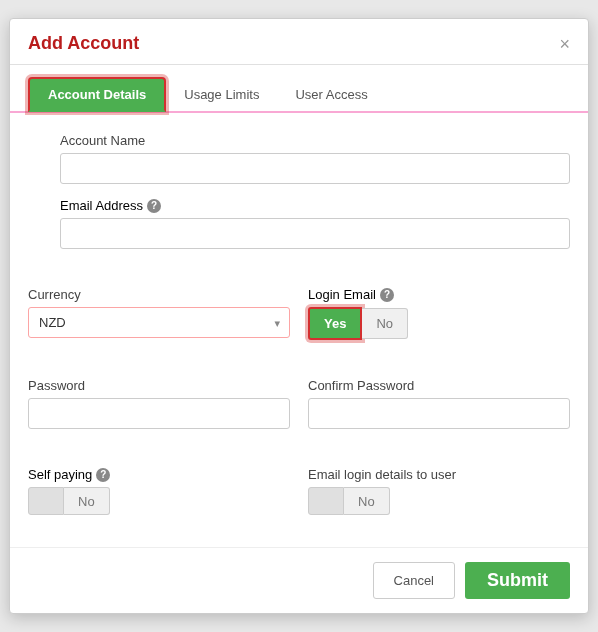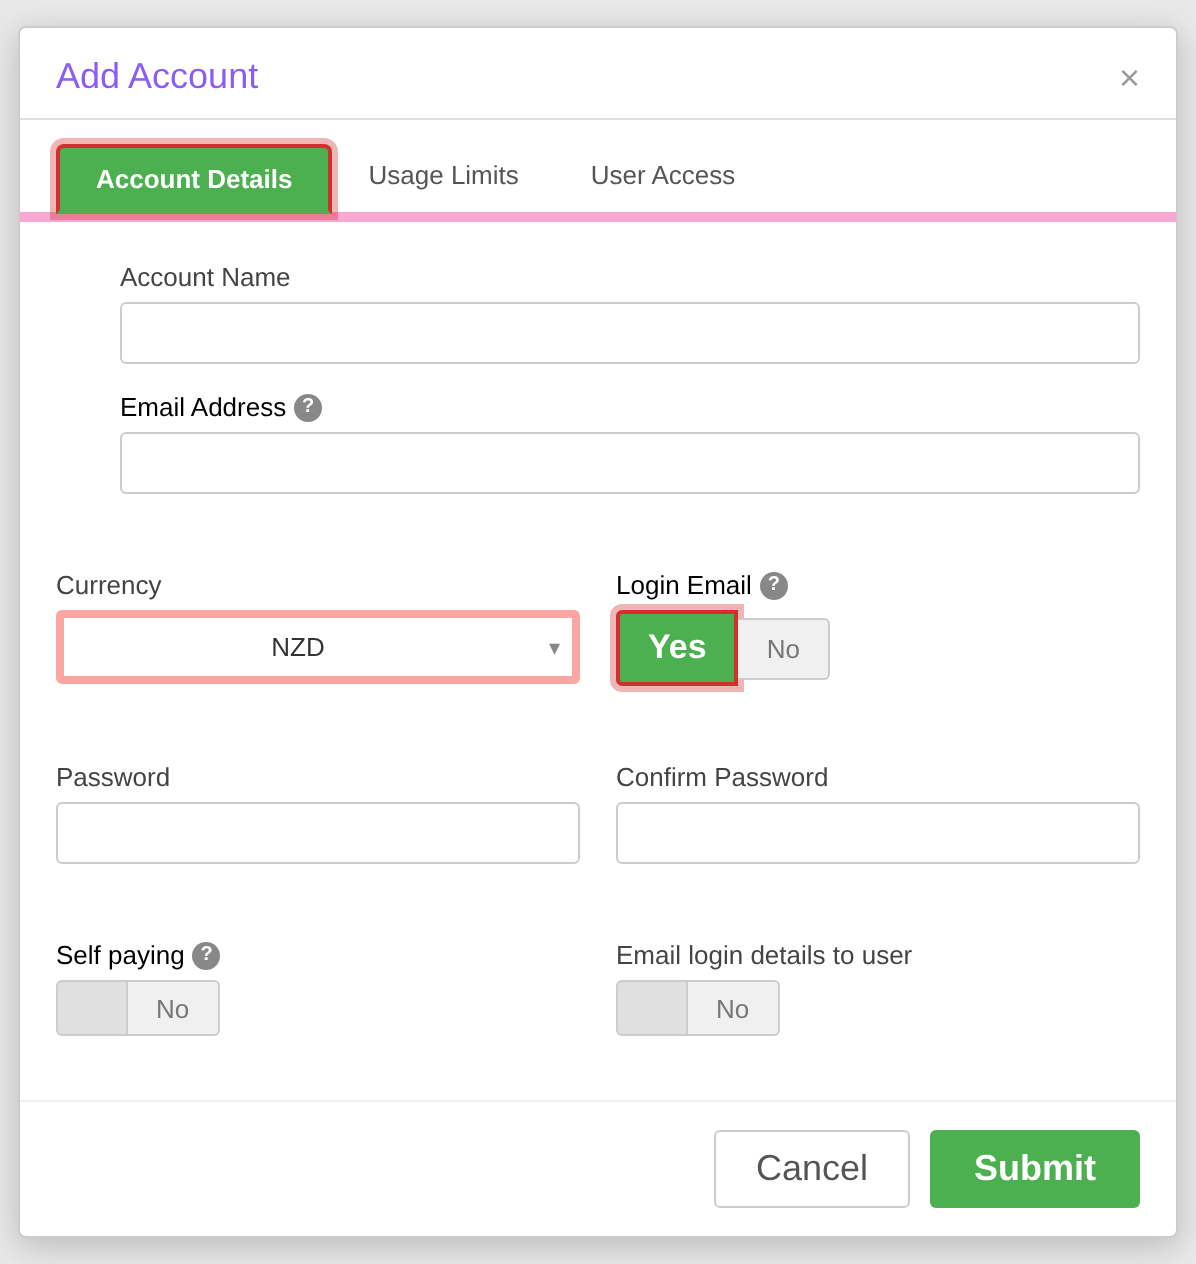--- a/index.html
+++ b/index.html
@@ -21,37 +21,37 @@
     }
     .modal-header {
       display: flex;
       align-items: center;
       justify-content: space-between;
       padding: 14px 18px 10px 18px;
       border-bottom: 1px solid #e0e0e0;
     }
     .modal-title {
       font-size: 18px;
-      font-weight: normal;
-      color: #8b5cf6;
+      font-weight: bold;
+      color: #b91c1c;
     }
     .close-btn {
       background: none;
       border: none;
       font-size: 18px;
       color: #999;
       cursor: pointer;
       line-height: 1;
     }
     .tabs {
       display: flex;
-      align-items: flex-start;
+      align-items: flex-end;
       padding: 12px 18px 0 18px;
       gap: 0;
-      border-bottom: 5px solid #f9a8d4;
+      border-bottom: 2px solid #f9a8d4;
     }
     .tab {
       padding: 8px 18px;
       font-size: 13px;
       cursor: pointer;
       color: #555;
       border: none;
       background: none;
       outline: none;
       border-bottom: 2px solid transparent;
@@ -118,28 +118,27 @@
       font-size: 13px;
       color: #333;
       background: #fff;
     }
     .select-wrapper {
       position: relative;
     }
     select {
       width: 100%;
       padding: 7px 30px 7px 10px;
-      border: 4px solid #fca5a5;
+      border: 1px solid #fca5a5;
       border-radius: 3px;
       font-size: 13px;
       color: #333;
       background: #fff;
       appearance: none;
       cursor: pointer;
-      text-align: center;
     }
     .select-arrow {
       position: absolute;
       right: 10px;
       top: 50%;
       transform: translateY(-50%);
       pointer-events: none;
       color: #888;
       font-size: 11px;
     }
@@ -147,21 +146,21 @@
       display: flex;
       align-items: center;
       gap: 0;
     }
     .toggle-yes {
       padding: 7px 14px;
       background: #4caf50;
       color: #fff;
       border: 2px solid #d32f2f;
       border-radius: 3px 0 0 3px;
-      font-size: 17px;
+      font-size: 13px;
       font-weight: bold;
       cursor: pointer;
       box-shadow: 0 0 0 3px rgba(211,47,47,0.35);
     }
     .toggle-no-inactive {
       padding: 7px 14px;
       background: #f0f0f0;
       color: #777;
       border: 1px solid #ccc;
       border-left: none;
@@ -200,21 +199,21 @@
       gap: 10px;
       padding: 14px 18px;
       border-top: 1px solid #eee;
       margin-top: 8px;
     }
     .btn-cancel {
       padding: 8px 20px;
       background: #fff;
       border: 1px solid #ccc;
       border-radius: 3px;
-      font-size: 18px;
+      font-size: 13px;
       color: #555;
       cursor: pointer;
     }
     .btn-submit {
       padding: 8px 22px;
       background: #4caf50;
       border: none;
       border-radius: 3px;
       font-size: 18px;
       color: #fff;

